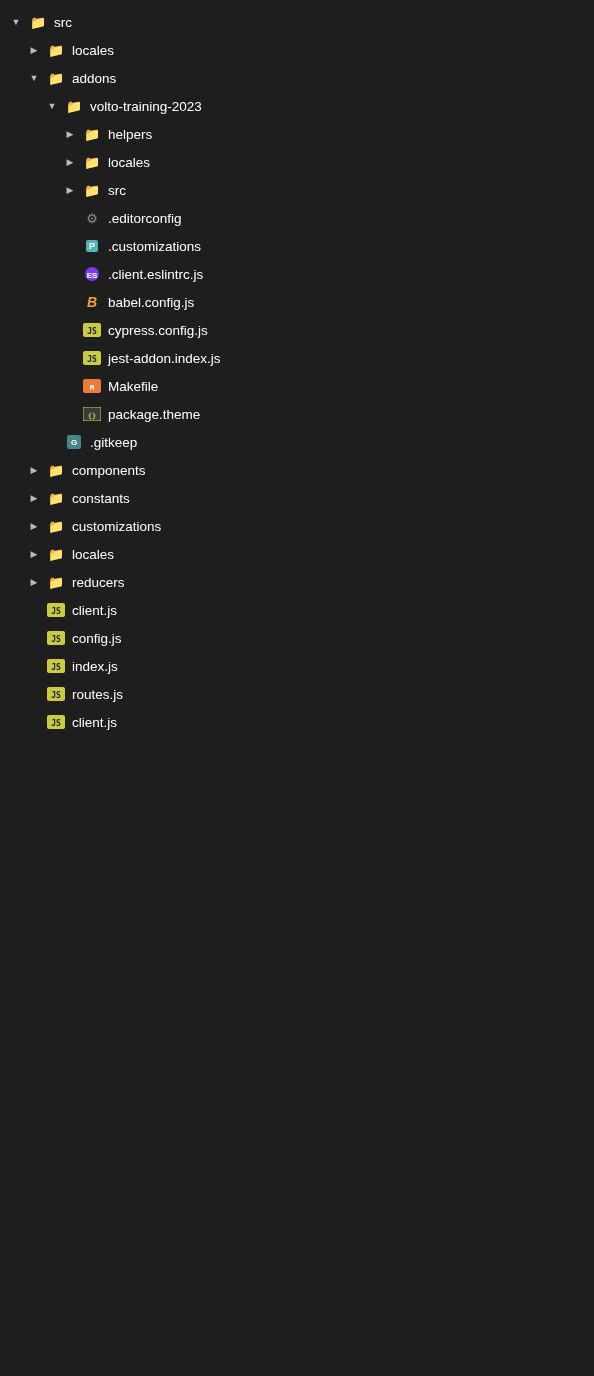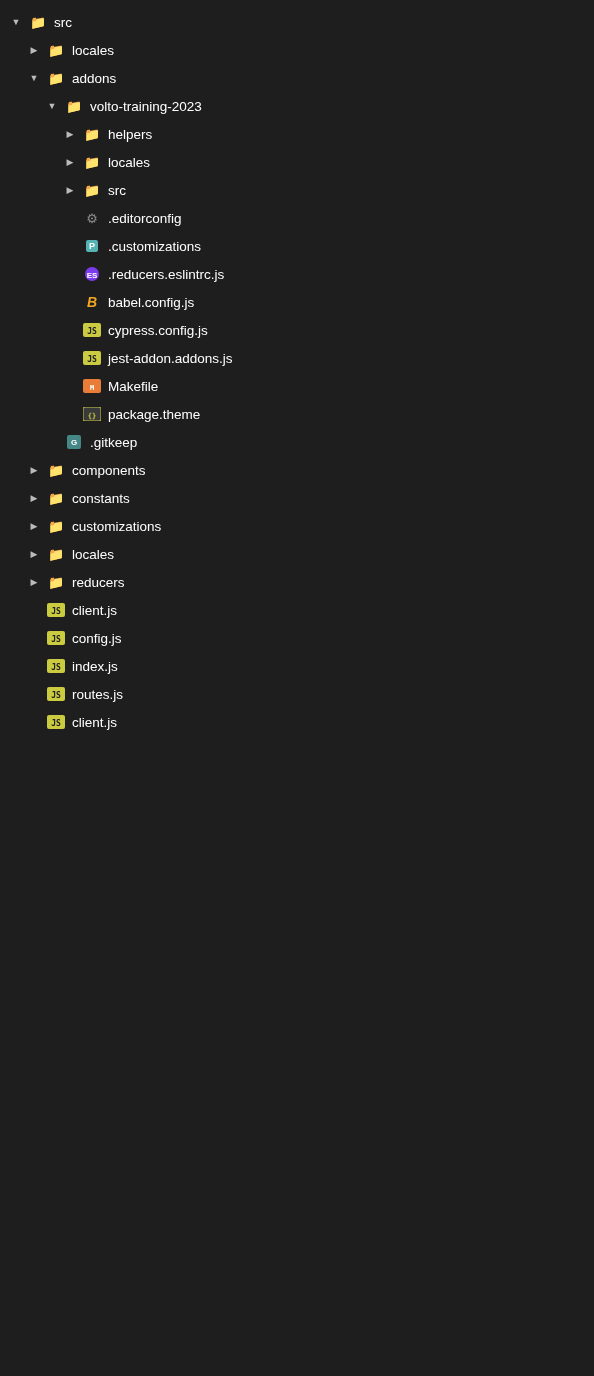--- a/index.html
+++ b/index.html
@@ -147,21 +147,21 @@
   </div>
     <div class="tree-item">
     <span class="indent" style="width:62px;"></span>
     <span class="no-arrow"></span>
     <span class="icon icon-eslint">
         <svg width="16" height="16" viewBox="0 0 16 16" xmlns="http://www.w3.org/2000/svg">
           <circle cx="8" cy="8" r="7" fill="#7c3aed"></circle>
           <text x="8" y="11.5" text-anchor="middle" fill="white" font-size="8" font-weight="bold">ES</text>
         </svg>
       </span>
-    <span class="label">.reducers.eslintrc.js</span>
+    <span class="label">.client.eslintrc.js</span>
   </div>
     <div class="tree-item">
     <span class="indent" style="width:62px;"></span>
     <span class="no-arrow"></span>
     <span class="icon icon-babel" style="color:#f5a623; font-style:italic; font-weight:bold; font-size:14px;">B</span>
     <span class="label">babel.config.js</span>
   </div>
     <div class="tree-item">
     <span class="indent" style="width:62px;"></span>
     <span class="no-arrow"></span>
@@ -175,21 +175,21 @@
   </div>
     <div class="tree-item">
     <span class="indent" style="width:62px;"></span>
     <span class="no-arrow"></span>
     <span class="icon">
         <svg width="18" height="14" viewBox="0 0 18 14" xmlns="http://www.w3.org/2000/svg">
           <rect width="18" height="14" rx="2" fill="#cbcb41"></rect>
           <text x="9" y="10.5" text-anchor="middle" fill="#1e1e1e" font-size="8" font-weight="bold" font-family="monospace">JS</text>
         </svg>
       </span>
-    <span class="label">jest-addon.addons.js</span>
+    <span class="label">jest-addon.index.js</span>
   </div>
     <div class="tree-item">
     <span class="indent" style="width:62px;"></span>
     <span class="no-arrow"></span>
     <span class="icon">
         <svg width="18" height="14" viewBox="0 0 18 14" xmlns="http://www.w3.org/2000/svg">
           <rect width="18" height="14" rx="2" fill="#e97c36"></rect>
           <text x="9" y="10.5" text-anchor="middle" fill="white" font-size="7" font-weight="bold" font-family="monospace">M</text>
         </svg>
       </span>

